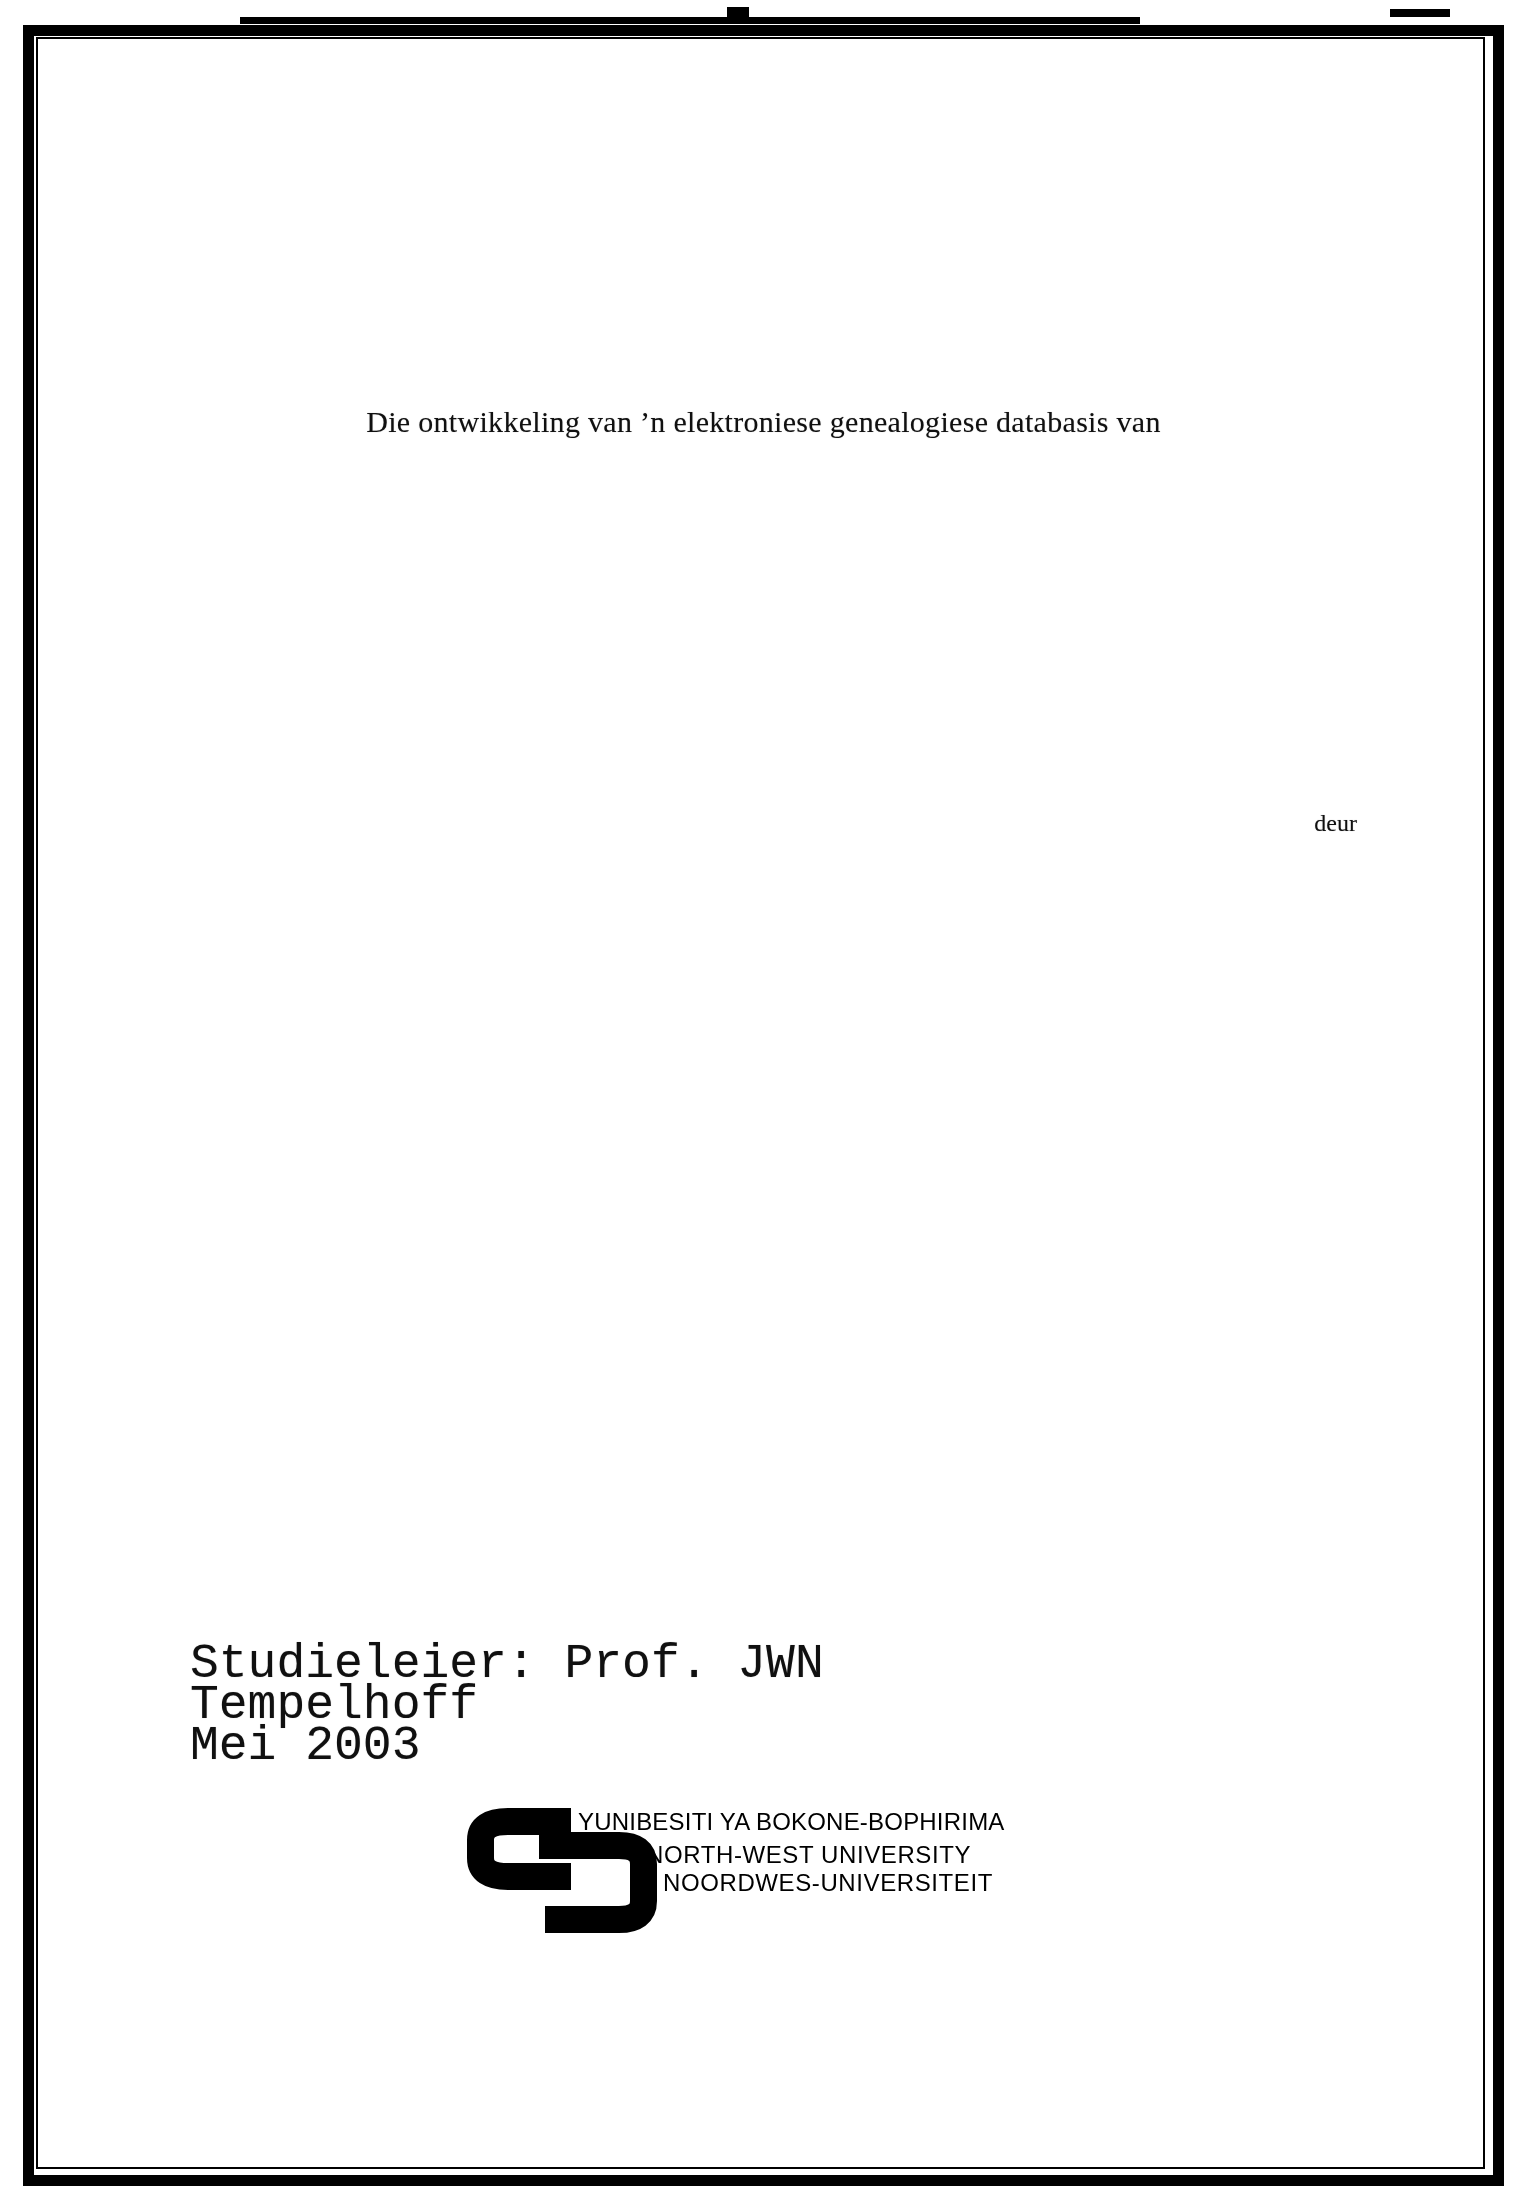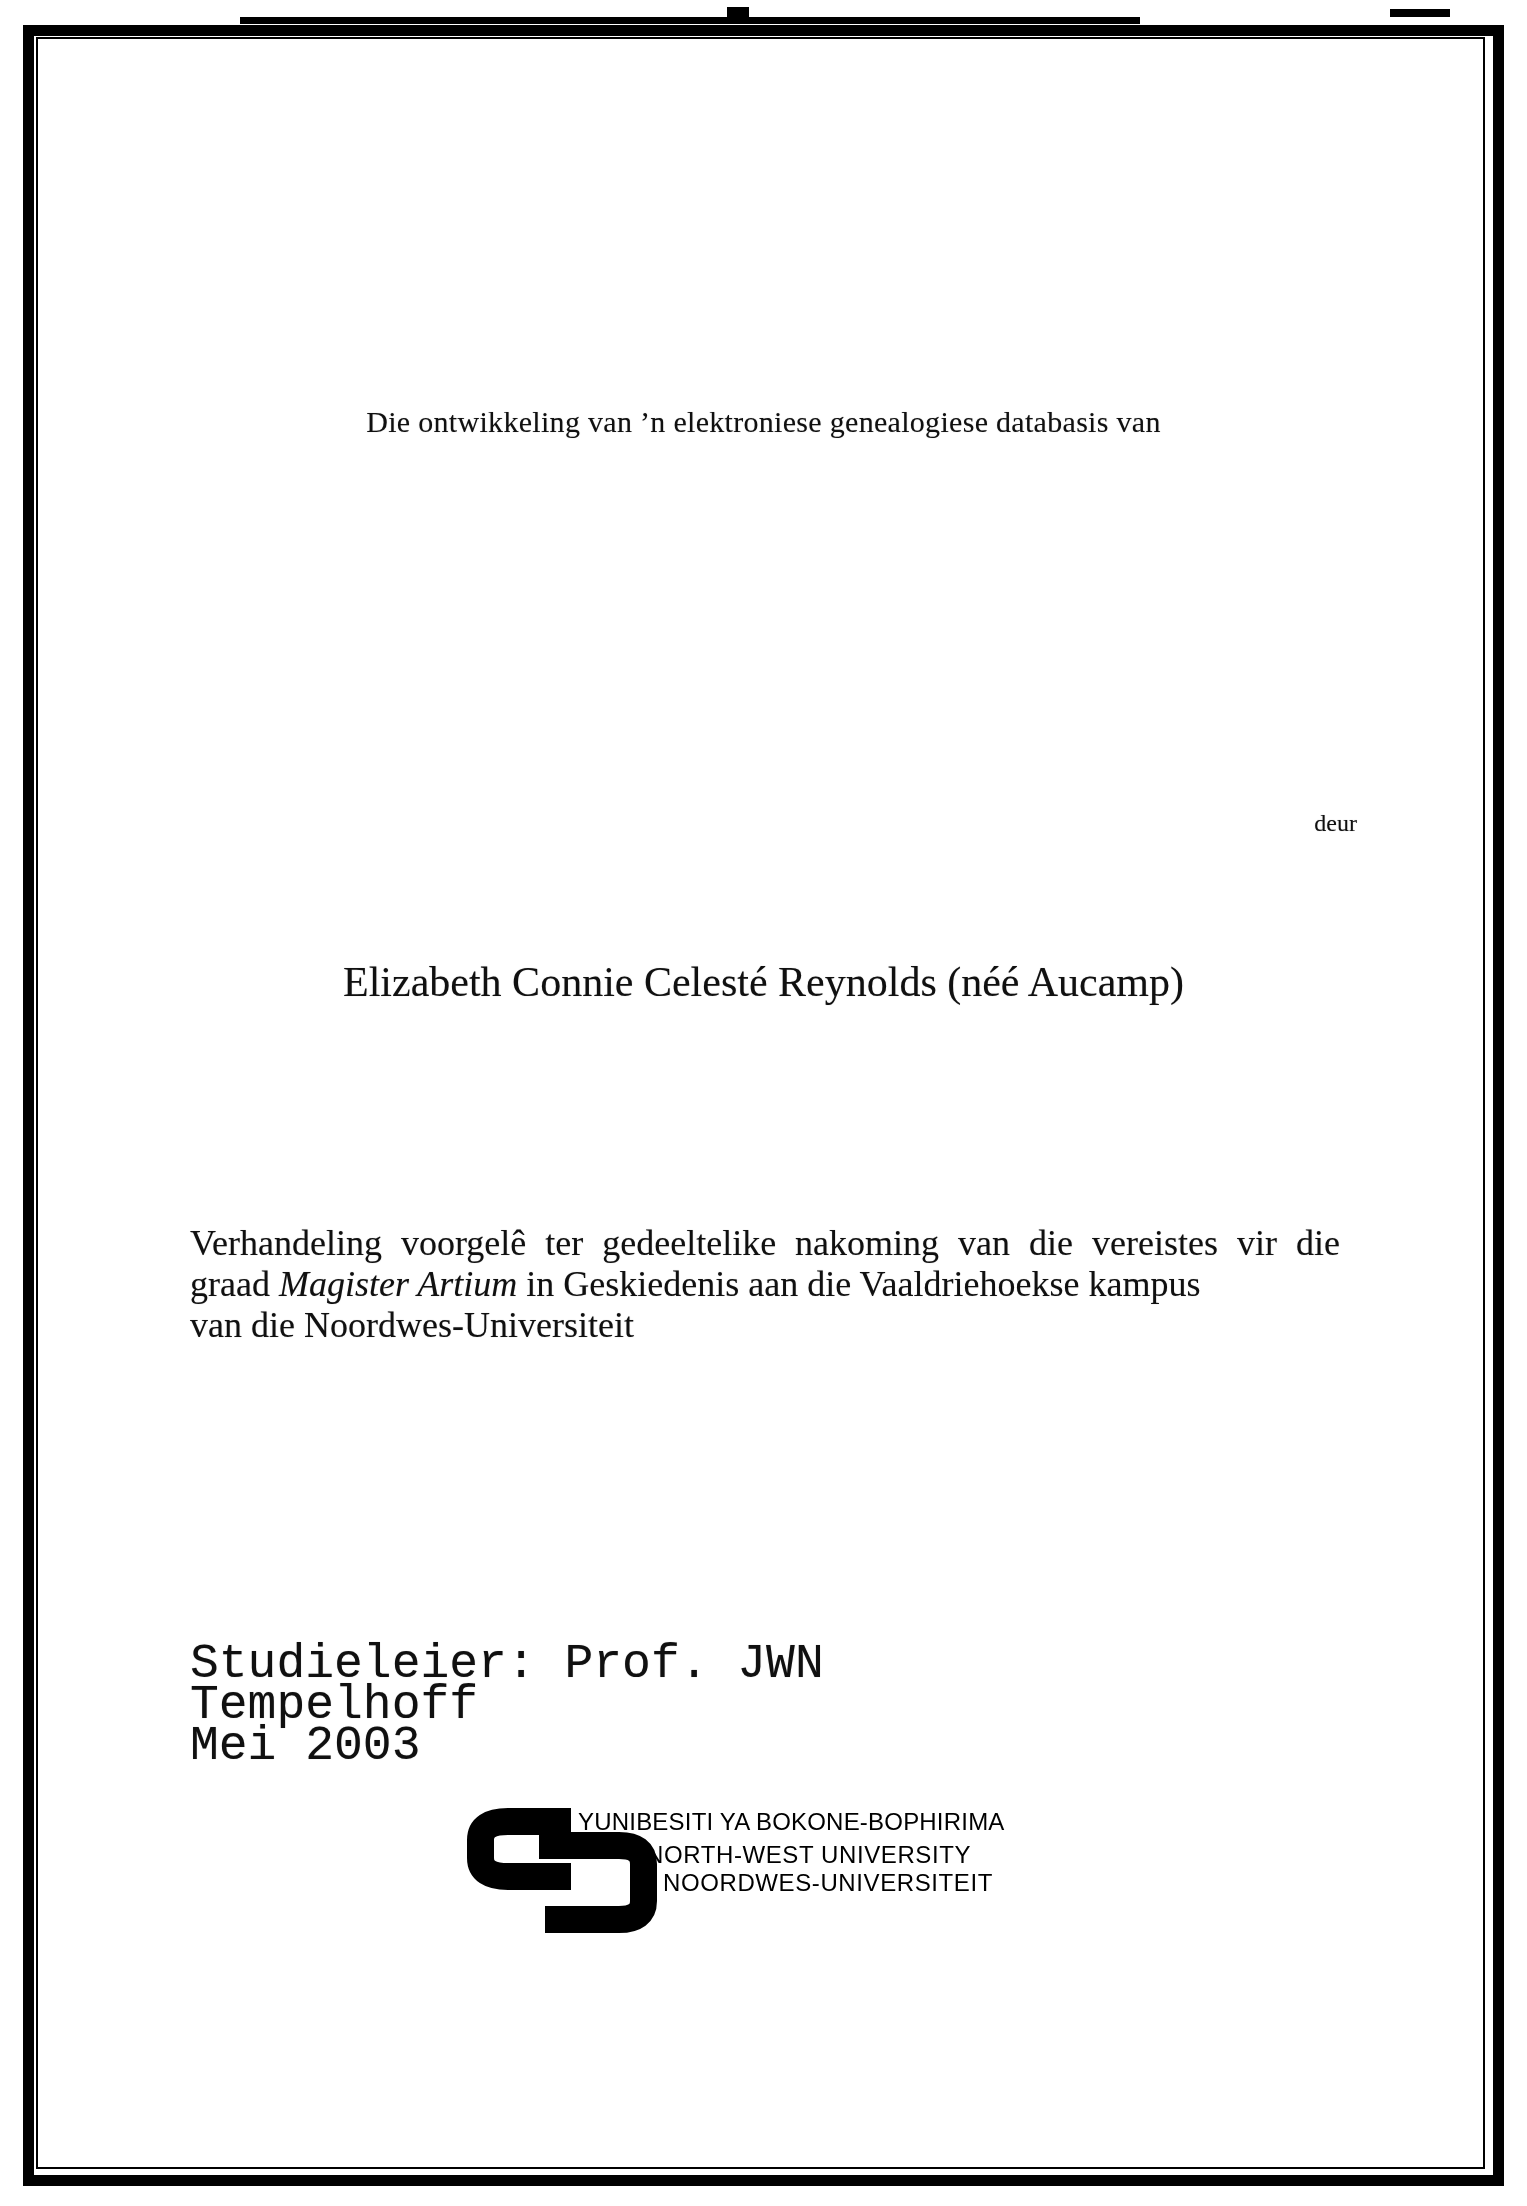--- a/index.html
+++ b/index.html
@@ -87,27 +87,21 @@
 
   <div class="abs frame-outer"></div>
   <div class="abs frame-inner"></div>
 
   <div class="abs title-block serif-text">
     <div>Die ontwikkeling van ’n elektroniese genealogiese databasis van</div>
   </div>
 
   <div class="abs byline serif-text">deur</div>
 
-  <div class="abs author serif-text">Elizabeth Connie Celesté Reynolds (néé Aucamp)</div>
 
-  <div class="abs statement serif-text">
-    <div class="justified">Verhandeling voorgelê ter gedeeltelike nakoming van die vereistes vir die</div>
-    <div><span>graad </span><span class="italic">Magister Artium</span><span> in Geskiedenis aan die Vaaldriehoekse kampus</span></div>
-    <div>van die Noordwes-Universiteit</div>
-  </div>
 
   <div class="abs supervisor serif-text">
     <div>Studieleier: Prof. JWN Tempelhoff</div>
     <div>Mei 2003</div>
   </div>
 
   <div class="abs logo-block">
     <span class="abs logo-mark">
       <svg width="190" height="125" viewBox="0 0 190 125" xmlns="http://www.w3.org/2000/svg">
         <path d="M 104,13.5 H 41 Q 13.5,13.5 13.5,32 V 50 Q 13.5,68.5 41,68.5 H 104" fill="none" stroke="#000" stroke-width="27" stroke-linecap="butt"></path>

